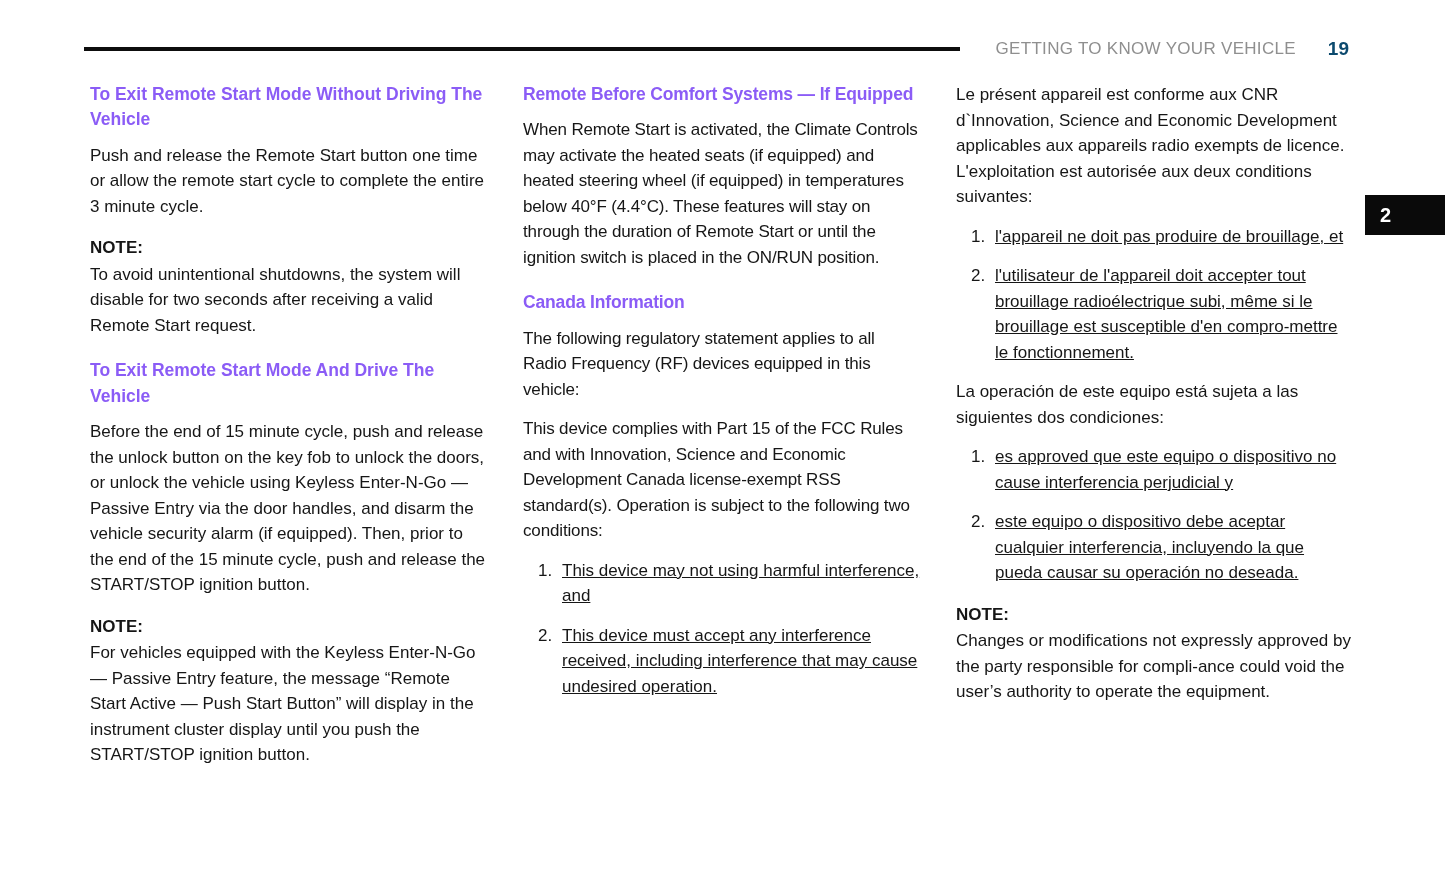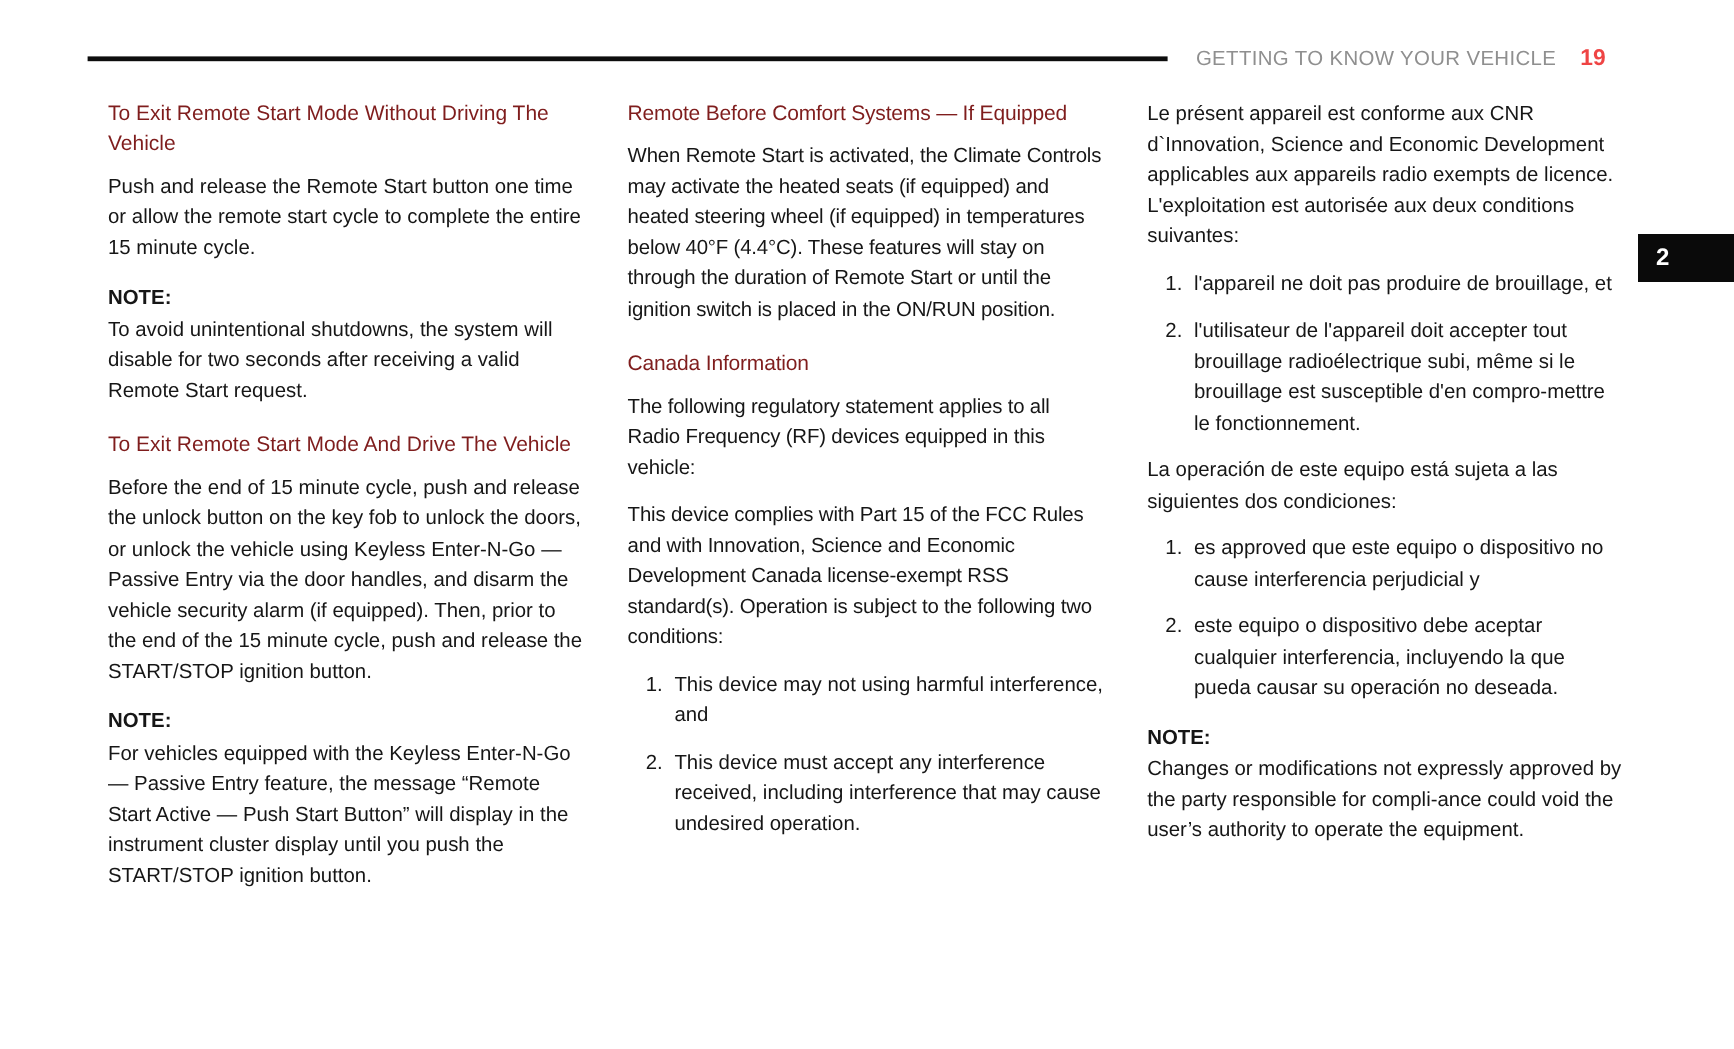--- a/index.html
+++ b/index.html
@@ -14,42 +14,43 @@
     background: #ffffff;
     font-family: "Liberation Sans", sans-serif;
     color: #161616;
     overflow: hidden;
   }
 
   
   .page-header {
     position: absolute;
     top: 38px;
-    left: 73px;
+    left: 84px;
     width: 1265px;
     display: flex;
     align-items: center;
+    gap: 12px;
   }
   .header-rule {
     flex: 1 1 auto;
     height: 4px;
     background: #0d0d0d;
   }
   .section-title {
     margin-left: 24px;
     font-size: 17px;
     letter-spacing: 0.3px;
     color: #8f8f8f;
     white-space: nowrap;
   }
   .page-number {
     margin-left: 20px;
     font-size: 19px;
     font-weight: bold;
-    color: #ef4444;
+    color: #0c4a6e;
   }
 
   
   .chapter-tab {
     position: absolute;
     top: 195px;
     right: 0;
     width: 80px;
     height: 40px;
     background: #0a0a0a;
@@ -72,39 +73,40 @@
   }
   .col {
     width: 398px;
     font-size: 17px;
     line-height: 1.5;
   }
   .col h3 {
     margin: 20px 0 10px 0;
     font-size: 17.5px;
     line-height: 1.45;
-    font-weight: normal;
-    color: #7f1d1d;
+    font-weight: bold;
+    color: #8b5cf6;
   }
   .col h3:first-child {
     margin-top: 0;
   }
   .col p {
     margin: 0 0 14px 0;
   }
   .note-label {
     font-weight: bold;
     margin: 16px 0 0 0 !important;
   }
   .note-label + p {
     margin-top: 1px;
   }
   .col ol {
     margin: 2px 0 14px 0;
     padding-left: 34px;
+    text-decoration: underline;
   }
   .col ol li {
     margin-bottom: 14px;
     padding-left: 5px;
   }
   .col ol li:last-child {
     margin-bottom: 0;
   }
   .col-mid p,
   .col-mid h3 {
@@ -123,21 +125,21 @@
   </header>
 
   <div class="chapter-tab">
     <span>2</span>
   </div>
 
   <main class="columns">
 
     <section class="col">
       <h3>To Exit Remote Start Mode Without Driving The Vehicle</h3>
-      <p>Push and release the Remote Start button one time or allow the remote start cycle to complete the entire 15 minute cycle.</p>
+      <p>Push and release the Remote Start button one time or allow the remote start cycle to complete the entire 3 minute cycle.</p>
       <p class="note-label">NOTE:</p>
       <p>To avoid unintentional shutdowns, the system will disable for two seconds after receiving a valid Remote Start request.</p>
       <h3>To Exit Remote Start Mode And Drive The Vehicle</h3>
       <p>Before the end of 15 minute cycle, push and release the unlock button on the key fob to unlock the doors, or unlock the vehicle using Keyless Enter-N-Go — Passive Entry via the door handles, and disarm the vehicle security alarm (if equipped). Then, prior to the end of the 15 minute cycle, push and release the START/STOP ignition button.</p>
       <p class="note-label">NOTE:</p>
       <p>For vehicles equipped with the Keyless Enter-N-Go — Passive Entry feature, the message “Remote Start Active — Push Start Button” will display in the instrument cluster display until you push the START/STOP ignition button.</p>
     </section>
 
     <section class="col col-mid">
       <h3>Remote Before Comfort Systems — If Equipped</h3>

